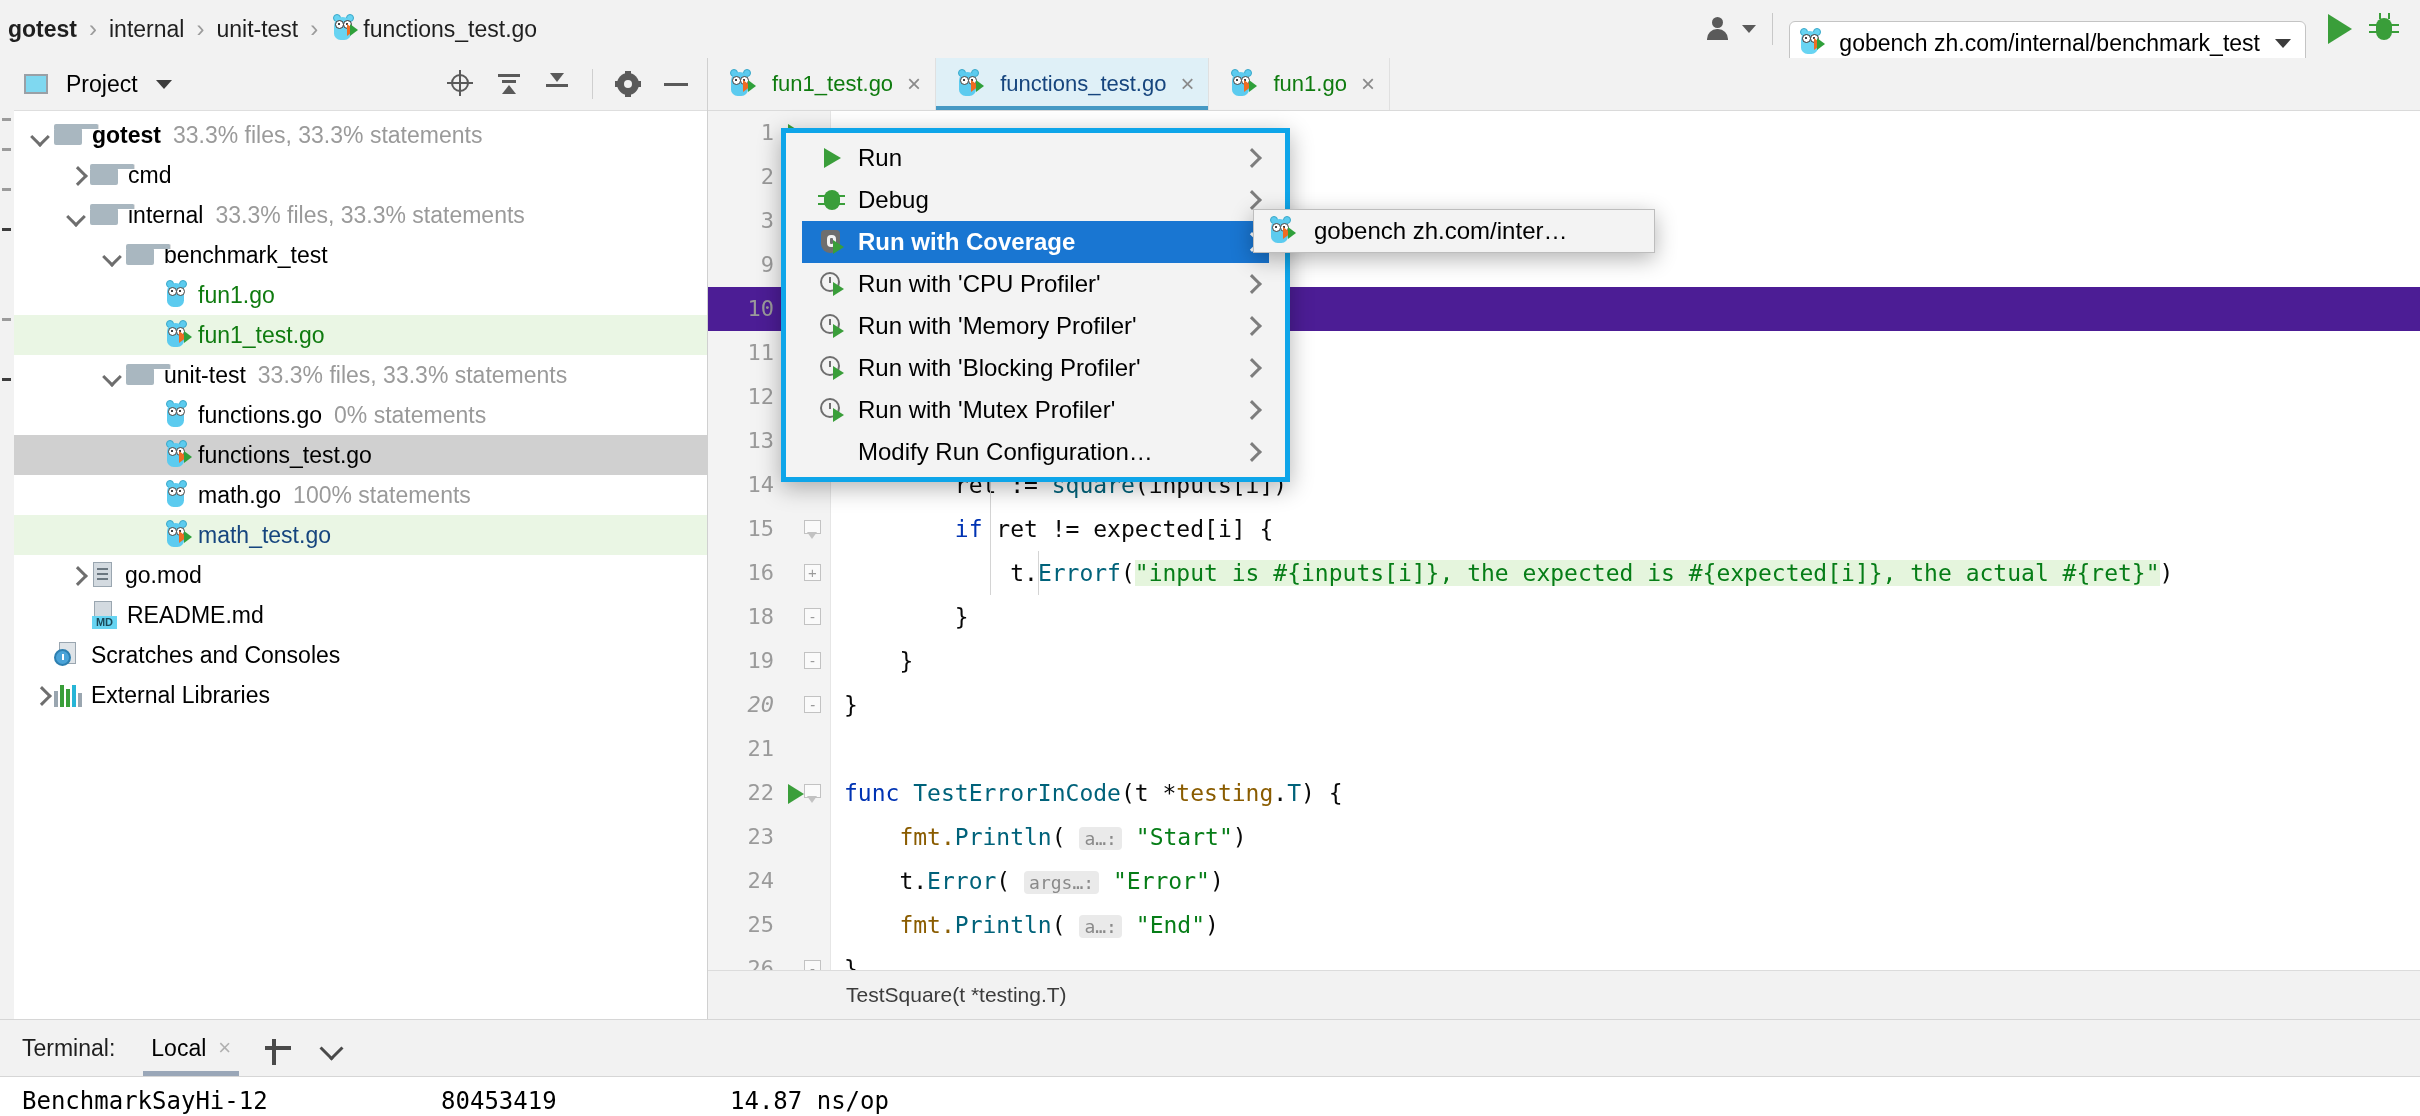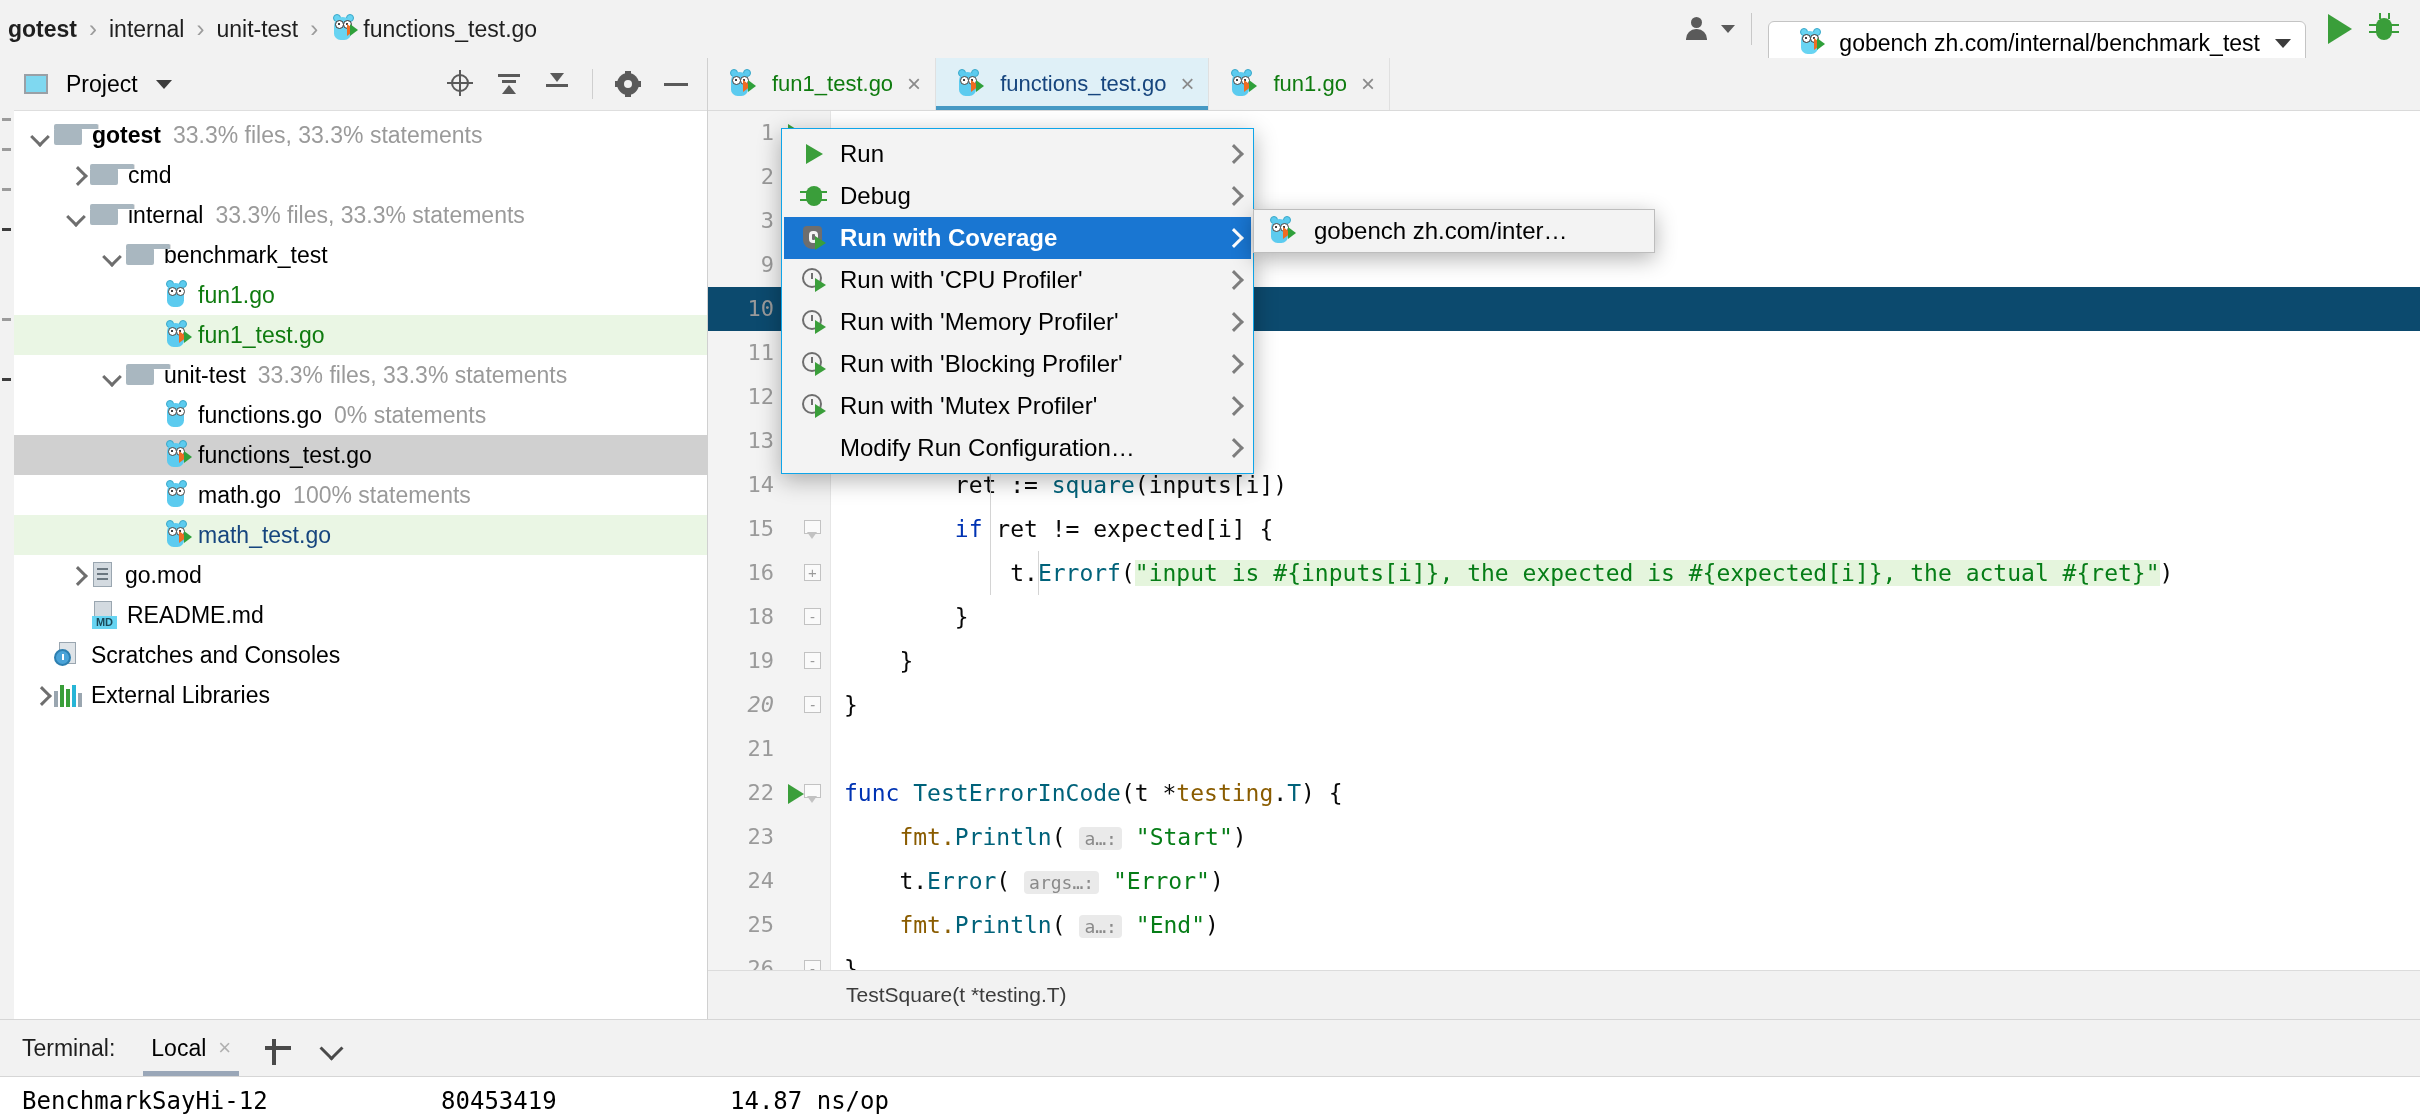--- a/index.html
+++ b/index.html
@@ -27,21 +27,21 @@
   .gopher .ear.l{left:3px;} .gopher .ear.r{left:16px;}
   .gopher .tri-o{position:absolute;right:1px;bottom:6px;width:0;height:0;border-top:6px solid transparent;border-bottom:6px solid transparent;border-left:8px solid #ef6c22;}
   .gopher .tri-g{position:absolute;right:-2px;bottom:6px;width:0;height:0;border-top:6px solid transparent;border-bottom:6px solid transparent;border-left:8px solid #2fa03a;}
 
   .topright{position:absolute;right:0;top:0;height:58px;display:flex;align-items:center;gap:0;}
   .usr-icon{width:36px;height:30px;position:relative;}
   .usr-icon .head{position:absolute;left:8px;top:3px;width:11px;height:11px;border-radius:50%;background:#5a5a5a;}
   .usr-icon .torso{position:absolute;left:3px;top:15px;width:21px;height:11px;border-radius:10px 10px 0 0;background:#5a5a5a;}
   .caret{width:0;height:0;border-left:7px solid transparent;border-right:7px solid transparent;border-top:8px solid #5a5a5a;margin-left:2px;}
   .vdiv{width:1px;height:32px;background:#c8c8c8;margin:0 16px;}
-  .runcfg{display:flex;align-items:center;height:42px;border:1px solid #c4c4c4;border-radius:6px;background:#fff;padding:0 14px 0 28px;gap:9px;margin-top:28px;}
+  .runcfg{display:flex;align-items:center;height:42px;border:1px solid #c4c4c4;border-radius:6px;background:#fff;padding:0 14px 0 7px;gap:9px;margin-top:28px;}
   .runcfg .label{font-size:23px;white-space:nowrap;}
   .runcfg .dd{width:0;height:0;border-left:8px solid transparent;border-right:8px solid transparent;border-top:9px solid #3c3c3c;margin-left:6px;}
   .play-green{width:0;height:0;border-top:15px solid transparent;border-bottom:15px solid transparent;border-left:24px solid #3a9e3a;margin:0 18px 0 22px;}
   .bug-ic{position:relative;width:28px;height:30px;margin-right:22px;}
   .bug-ic .bd{position:absolute;left:6px;top:4px;width:16px;height:22px;border-radius:8px;background:#3a9e3a;}
   .bug-ic .lg{position:absolute;width:9px;height:2px;background:#3a9e3a;}
   .bug-ic .ant{position:absolute;width:2px;height:6px;background:#3a9e3a;top:-1px;}
 
   
   .leftstrip{position:absolute;left:0;top:58px;width:14px;height:961px;background:#f2f2f2;border-right:1px solid #d6d6d6;}
@@ -121,35 +121,35 @@
   .gutter{position:absolute;left:0;top:0;width:122px;height:908px;background:#f3f3f3;}
   .gut-sep{position:absolute;left:122px;top:0;width:1px;height:908px;background:#e6e6e6;}
   .lnrow{position:absolute;left:0;width:1712px;height:44px;}
   .lnnum{position:absolute;left:0;width:66px;text-align:right;font-family:"DejaVu Sans Mono",monospace;font-size:22px;color:#9a9a9a;line-height:44px;}
   .lnrun{position:absolute;left:80px;top:13px;width:0;height:0;border-top:10px solid transparent;border-bottom:10px solid transparent;border-left:16px solid #3a9e3a;}
   .fold{position:absolute;left:96px;top:13px;width:17px;height:17px;border:1px solid #c2c2c2;color:#9a9a9a;font-size:15px;text-align:center;line-height:15px;box-sizing:border-box;background:#fafafa;}
   .foldb{position:absolute;left:96px;top:13px;width:17px;height:20px;}
   .foldb .sq{position:absolute;left:0;top:0;width:17px;height:14px;border:1px solid #c2c2c2;box-sizing:border-box;background:#fafafa;}
   .foldb .pt{position:absolute;left:3px;top:12px;width:0;height:0;border-left:5px solid transparent;border-right:5px solid transparent;border-top:7px solid #c2c2c2;}
   .code{position:absolute;left:136px;font-family:"DejaVu Sans Mono",monospace;font-size:23px;line-height:44px;white-space:pre;letter-spacing:0px;}
-  .hl-row{background:#0c4a6e;text-decoration:underline;}
+  .hl-row{background:#4c1d95;text-decoration:underline;}
   .kw{color:#0033b3;}
   .fn{color:#00627a;}
   .str{color:#067d17;}
   .typ{color:#8a5c00;}
   .num{color:#1750eb;}
   .pln{color:#080808;}
   .hint{background:#eaeaea;color:#8a8a8a;border-radius:4px;padding:1px 5px;font-size:18px;}
   .strhl{background:#e5f5dd;}
   .indentline{position:absolute;width:1px;background:#d4d4d4;}
 
   .statusline{position:absolute;left:0;bottom:0;width:1712px;height:48px;background:#f2f2f2;border-top:1px solid #dcdcdc;display:flex;align-items:center;padding-left:138px;font-size:21px;color:#3c3c3c;}
 
   
-  .ctxmenu{position:absolute;left:781px;top:128px;width:467px;background:#f3f3f3;border:1px solid #0ea5e9;box-shadow:0 6px 22px rgba(0,0,0,.30);z-index:60;padding:4px 2px;}
+  .ctxmenu{position:absolute;left:781px;top:128px;width:467px;background:#f3f3f3;border:5px solid #0ea5e9;box-shadow:0 6px 22px rgba(0,0,0,.30);z-index:60;padding:4px 16px;}
   .mi{height:42px;display:flex;align-items:center;padding:0 10px 0 16px;font-size:24px;position:relative;}
   .mi.sel{background:#1976d2;color:#fff;font-weight:bold;}
   .mi .mlabel{margin-left:12px;}
   .mi .arrow{margin-left:auto;width:11px;height:11px;border-top:3px solid #7d7d7d;border-right:3px solid #7d7d7d;transform:rotate(45deg);}
   .mi.sel .arrow{border-color:#fff;}
   .mic{width:28px;height:28px;position:relative;flex:0 0 28px;}
   .mic.run:after{content:'';position:absolute;left:6px;top:4px;width:0;height:0;border-top:10px solid transparent;border-bottom:10px solid transparent;border-left:17px solid #3a9e3a;}
   .mic.debug .bd{position:absolute;left:6px;top:4px;width:16px;height:20px;border-radius:8px;background:#3a9e3a;}
   .mic.debug .l{position:absolute;width:8px;height:2px;background:#3a9e3a;}
   .mic.cov .sh{position:absolute;left:3px;top:2px;width:19px;height:23px;background:#6e6e6e;border-radius:4px 4px 9px 9px;}

